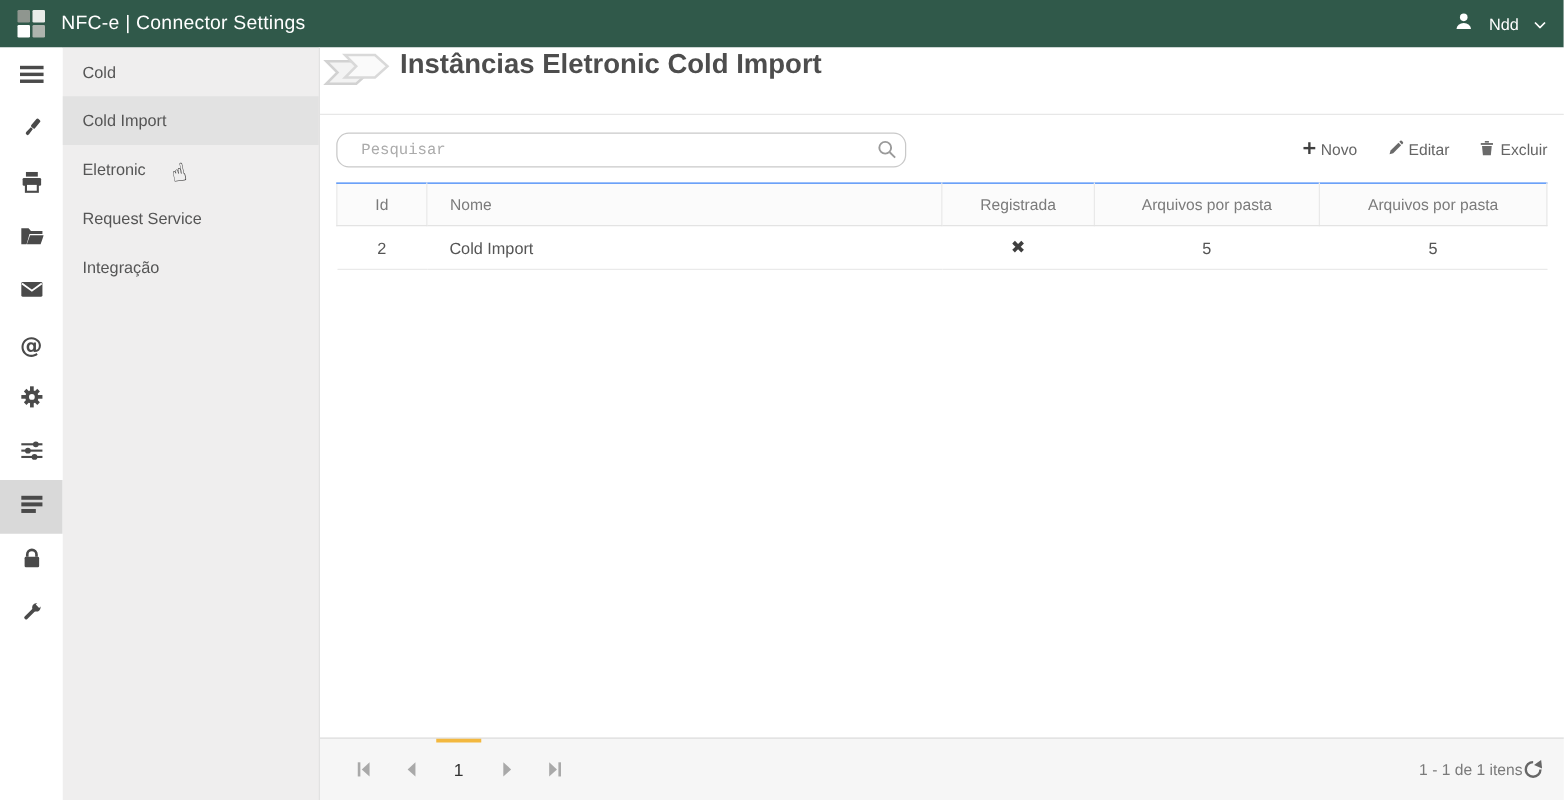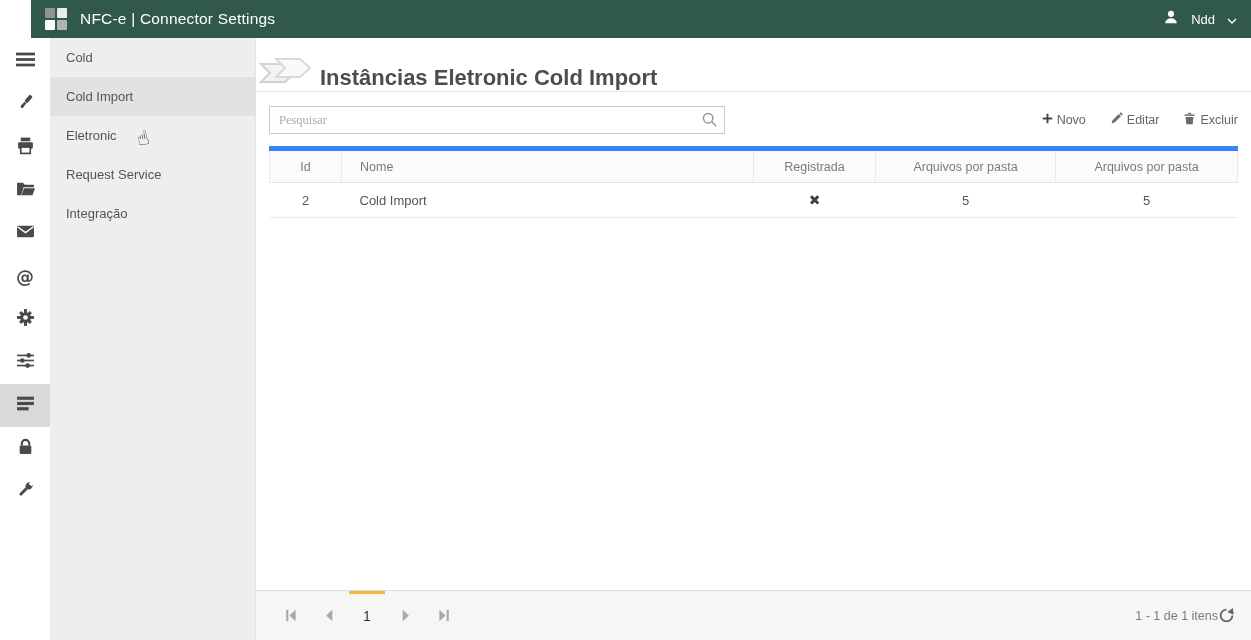--- a/index.html
+++ b/index.html
@@ -1,21 +1,21 @@
 <!DOCTYPE html>
 <html style="--topbar: #30594a; --accent: #f3b83f; --sidebar_bg: #efeeee; --selected_bg: #e2e2e2; --rail_selected_bg: #d9d9d9; --icon_gray: #4a4a4a;"><head>
 <meta charset="utf-8">
 <style>
   * { margin:0; padding:0; box-sizing:border-box; }
   html,body { width:1251px; height:640px; overflow:hidden;
     font-family:"Liberation Sans","DejaVu Sans",sans-serif; background:#fff; }
 
   
   .topbar { height:38px; background:var(--topbar,#30594a); display:flex; align-items:center;
-    padding:0 14px; color:#fff;margin-left:31px; }
+    padding:0 14px; color:#fff; }
   .logo { width:22px; height:22px; display:grid; grid-template-columns:1fr 1fr; gap:2px; }
   .logo span { border-radius:1px; }
   .logo .s1{background:#8f968f;} .logo .s2{background:#e9ece9;}
   .logo .s3{background:#ffffff;} .logo .s4{background:#aeb4ae;}
   .topbar-title { margin-left:13px; font-size:15.5px; font-weight:400; letter-spacing:.2px; }
   .topbar-right { margin-left:auto; display:flex; align-items:center; gap:12px; cursor:pointer; }
   .topbar-user { font-size:13px; }
 
   
   .rail { position:absolute; left:0; top:38px; bottom:0; width:50px; background:#fff;
@@ -30,43 +30,43 @@
   .sidebar { position:absolute; left:50px; top:38px; bottom:0; width:206px;
     background:var(--sidebar_bg,#efeeee); border-right:1px solid #e2e2e2; }
   .sidebar-title { font-size:19px; color:#404040; padding:20px 16px 22px; font-weight:400; }
   .side-item { height:39px; display:flex; align-items:center; padding:0 16px;
     font-size:13px; color:#555; cursor:pointer; }
   .side-item.selected { background:var(--selected_bg,#e2e2e2); }
 
   
   .main { position:absolute; left:256px; top:38px; right:0; bottom:0; background:#fff;
     display:flex; flex-direction:column; }
-  .page-header { height:54px; flex:none; display:flex; align-items:flex-end;
+  .page-header { height:54px; flex:none; display:flex; align-items:flex-start;
     border-bottom:1px solid #e7e7e7; padding-left:2px; }
   .page-header-icon { width:58px; height:38px; flex:none; }
   .page-title { font-size:22px; font-weight:bold; color:#4d4d4d; margin-left:4px; }
 
   .toolbar { flex:none; display:flex; justify-content:space-between; align-items:center;
     padding:14px 13px 12px; }
   .search-wrap { position:relative; width:456px; }
-  .search-input { width:100%; height:28px; border:1px solid #c9c9c9; border-radius:0;
-    padding:0 30px 0 9px; font-size:12.5px; color:#444; outline:none;
-    font-family:Liberation Serif, serif; }
+  .search-input { width:100%; height:28px; border:1px solid #c9c9c9; border-radius:10px;
+    padding:0 30px 0 19px; font-size:12.5px; color:#444; outline:none;
+    font-family:Liberation Mono, monospace; }
   .search-input::placeholder { color:#ababab; }
   .search-icon { position:absolute; right:7px; top:5px; }
   .toolbar-buttons { display:flex; align-items:center; gap:24px; }
   .tb-btn { display:flex; align-items:center; gap:4px; font-size:12.5px; color:#656565;
     cursor:pointer; background:none; border:none;
     font-family:"Liberation Sans","DejaVu Sans",sans-serif; }
 
   
   .table-wrap { flex:none; padding:0 13px; }
   table { width:100%; border-collapse:collapse; }
   thead th { height:34px; background:#fbfbfb; color:#7b7b7b; font-weight:400; font-size:12.5px;
-    border-top:5px solid #3b82f6; border-bottom:1px solid #e3e3e3; border-right:1px solid #e9e9e9;
+    border-top:1px solid #3b82f6; border-bottom:1px solid #e3e3e3; border-right:1px solid #e9e9e9;
     cursor:pointer; }
   thead th:first-child { border-left:1px solid #e9e9e9; }
   thead th:last-child  { border-right:1px solid #e9e9e9; }
   tbody td { height:35px; font-size:13px; color:#555; border-bottom:1px solid #eaeaea;
     background:#fff; }
   .col-id { width:72px; text-align:center; }
   .col-nome { text-align:left; padding-left:18px; }
   .col-reg { width:122px; text-align:center; }
   .col-pasta { width:180px; text-align:center; }
   .col-bloco { width:182px; text-align:center; }

